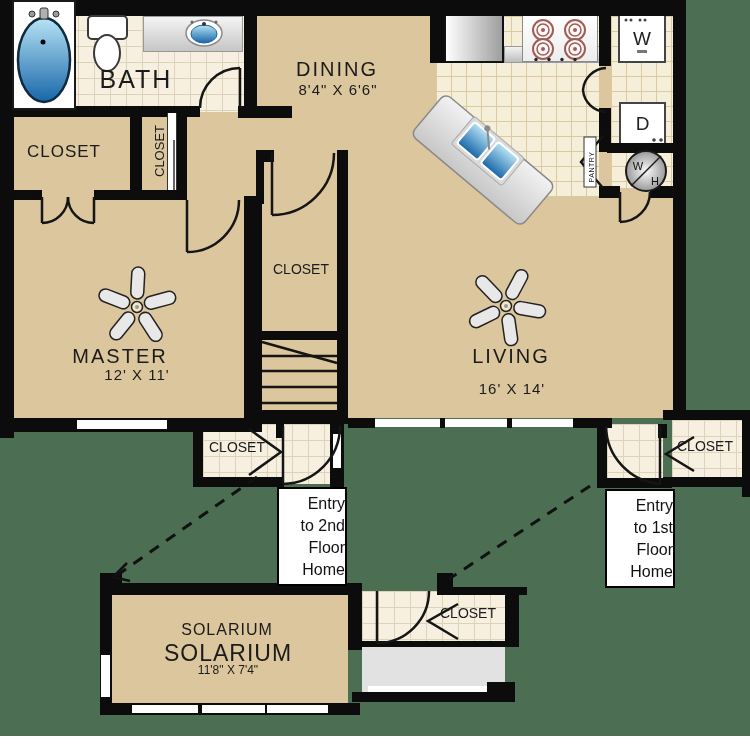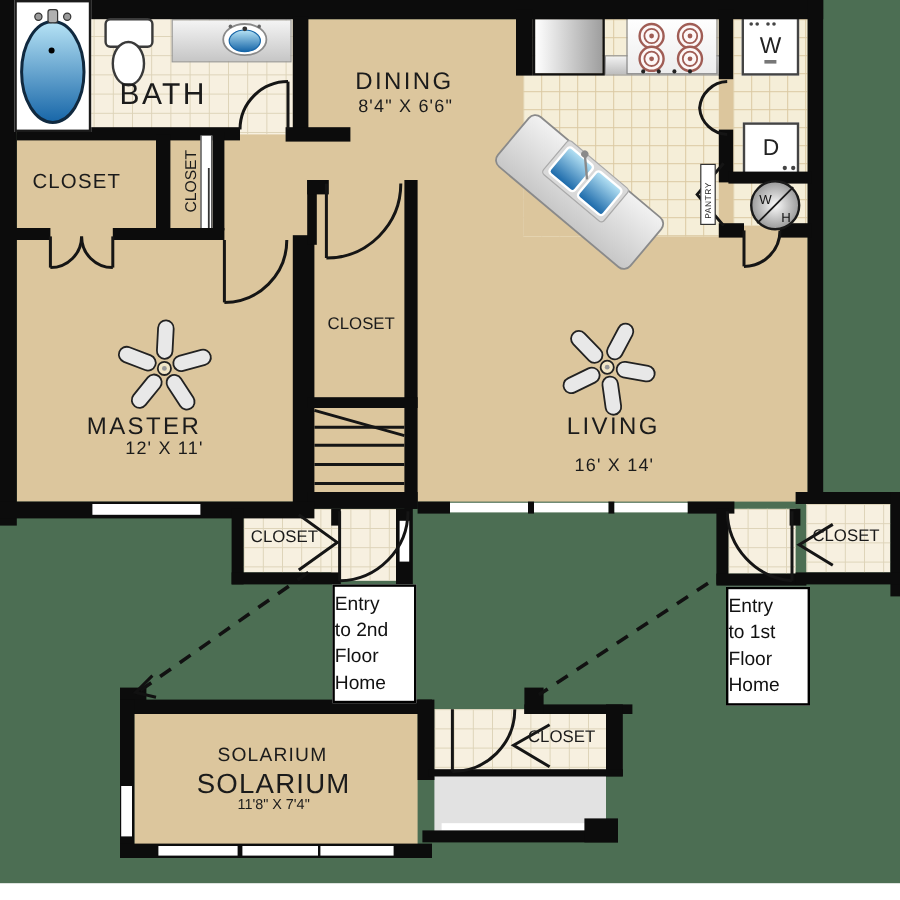--- a/index.html
+++ b/index.html
@@ -11,21 +11,21 @@
   .tan{background:#dcc69d}
   .tile{background-color:#f7f0e0;background-image:linear-gradient(#ddd3b8 1px,transparent 1px),
         linear-gradient(90deg,#ddd3b8 1px,transparent 1px);background-size:16px 16px}
   .ktile{background-color:#f5eed8;background-image:linear-gradient(#dbc9a2 1px,transparent 1px),
         linear-gradient(90deg,#dbc9a2 1px,transparent 1px);background-size:15px 15px}
   .lbl{position:absolute;transform:translate(-50%,-50%);white-space:nowrap;color:#1b1b1b}
   .lbl.v{transform:translate(-50%,-50%) rotate(-90deg)}
   .room{font-size:20px;letter-spacing:2px}
   .dims{font-size:15px;letter-spacing:1px}
   .ebox{position:absolute;background:#fff;border:2px solid #000;display:flex;flex-direction:column;
-        align-items:flex-start;justify-content:center;text-align:center;font-size:16px;line-height:22px;color:#111}
+        align-items:flex-end;justify-content:center;text-align:center;font-size:16px;line-height:22px;color:#111}
   .appl{position:absolute;background:#fff;border:2px solid #444;display:flex;align-items:center;
         justify-content:center;font-size:19px;color:#222;box-sizing:border-box}
   svg{position:absolute;left:0;top:0;pointer-events:none}
 </style>
 </head>
 <body>
 
 <div id="plan">
 
   <div class="f tan" style="left:14px;top:16px;width:659px;height:402px"></div>

